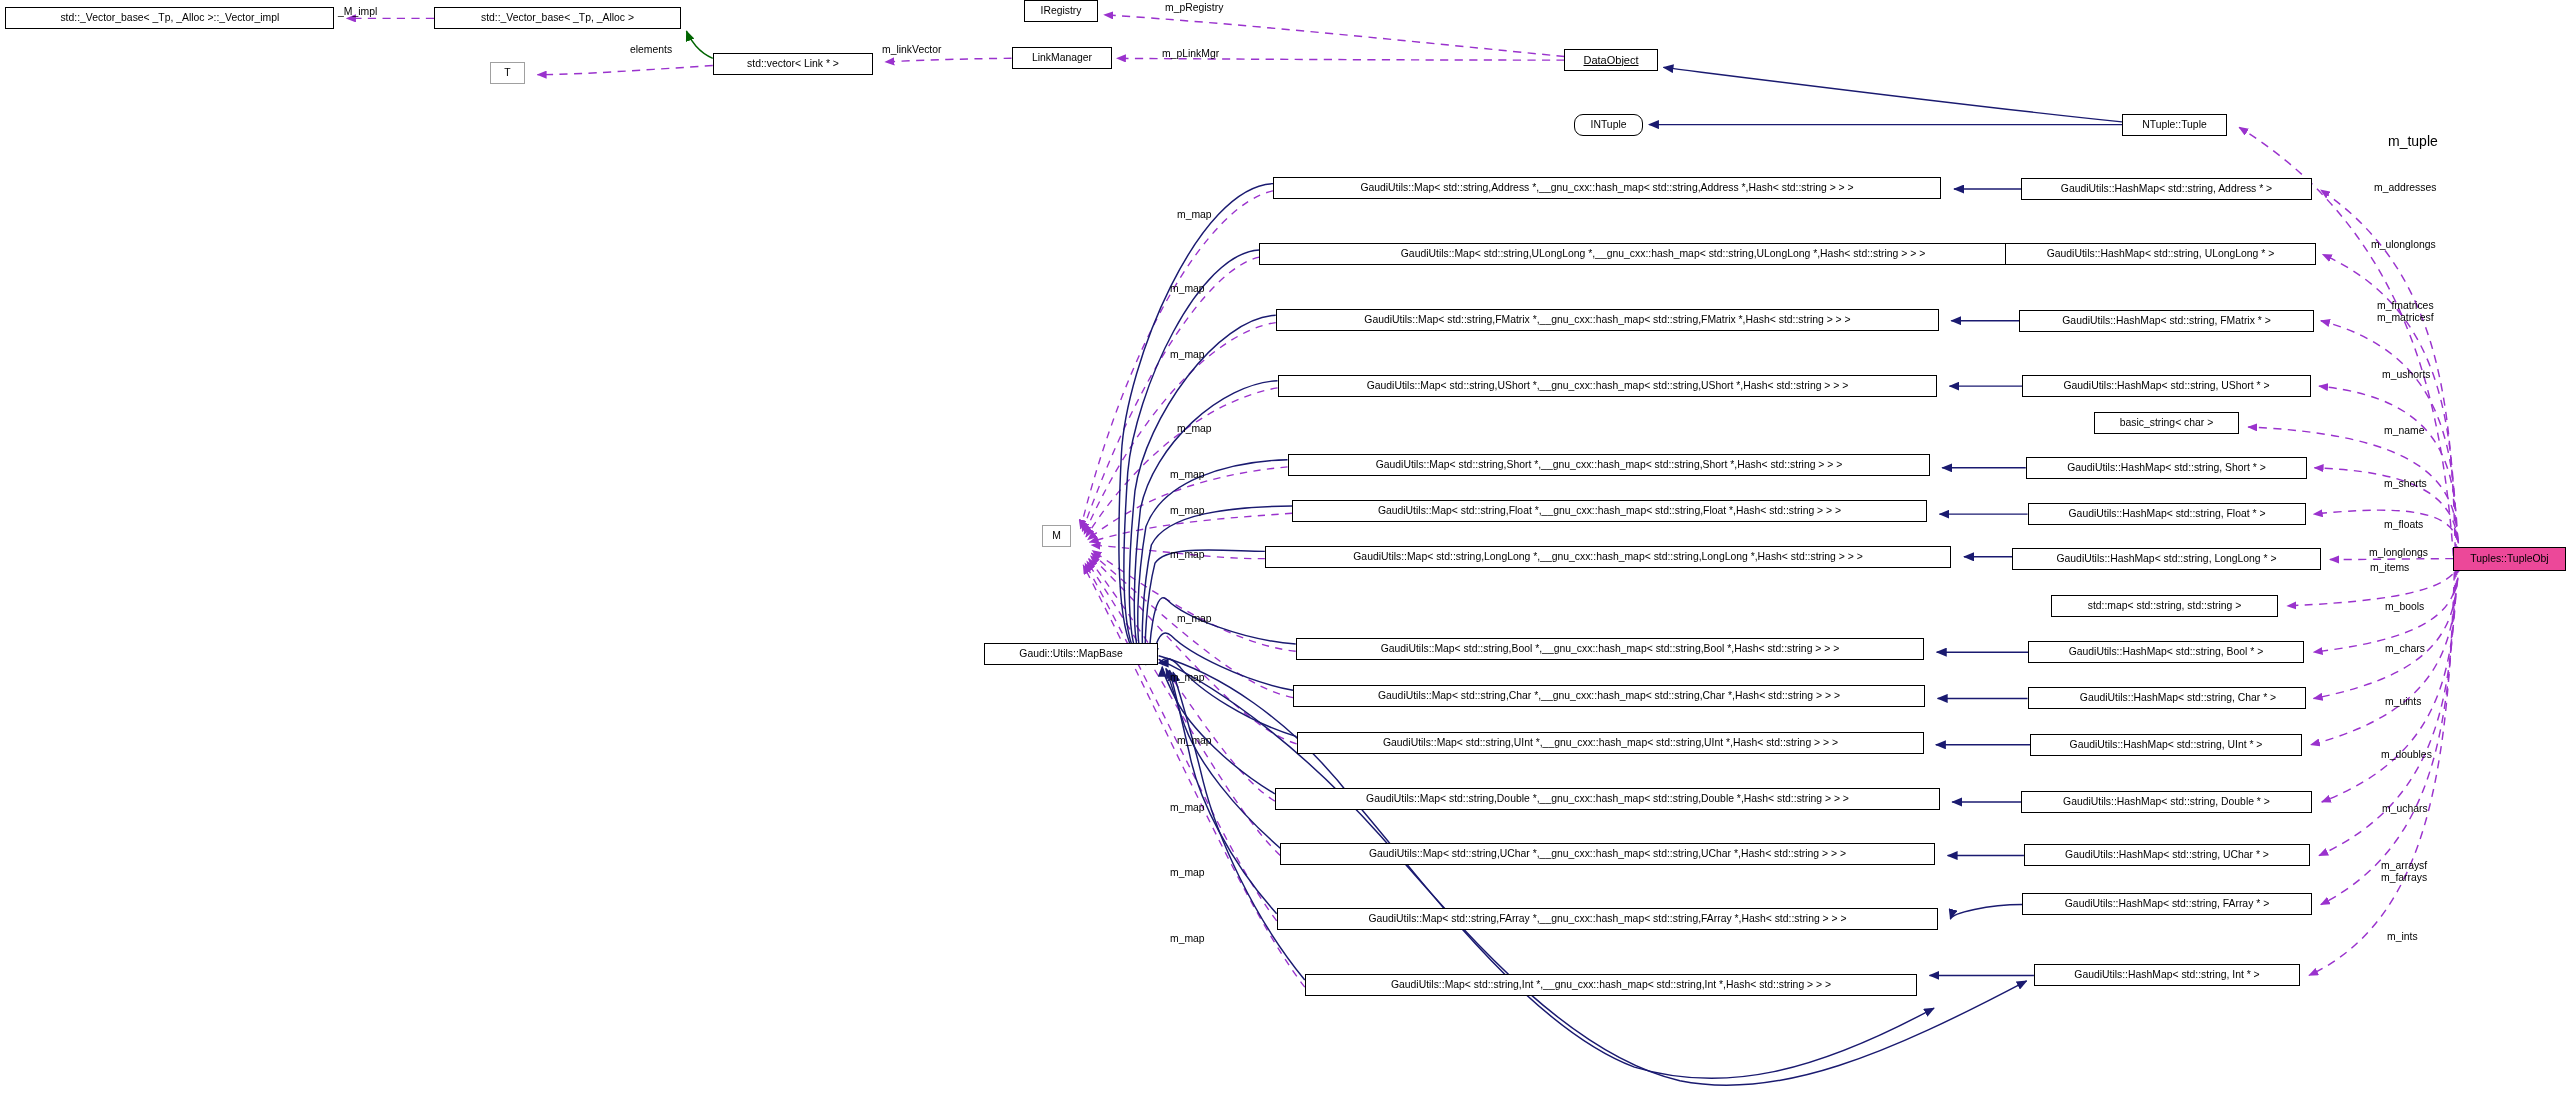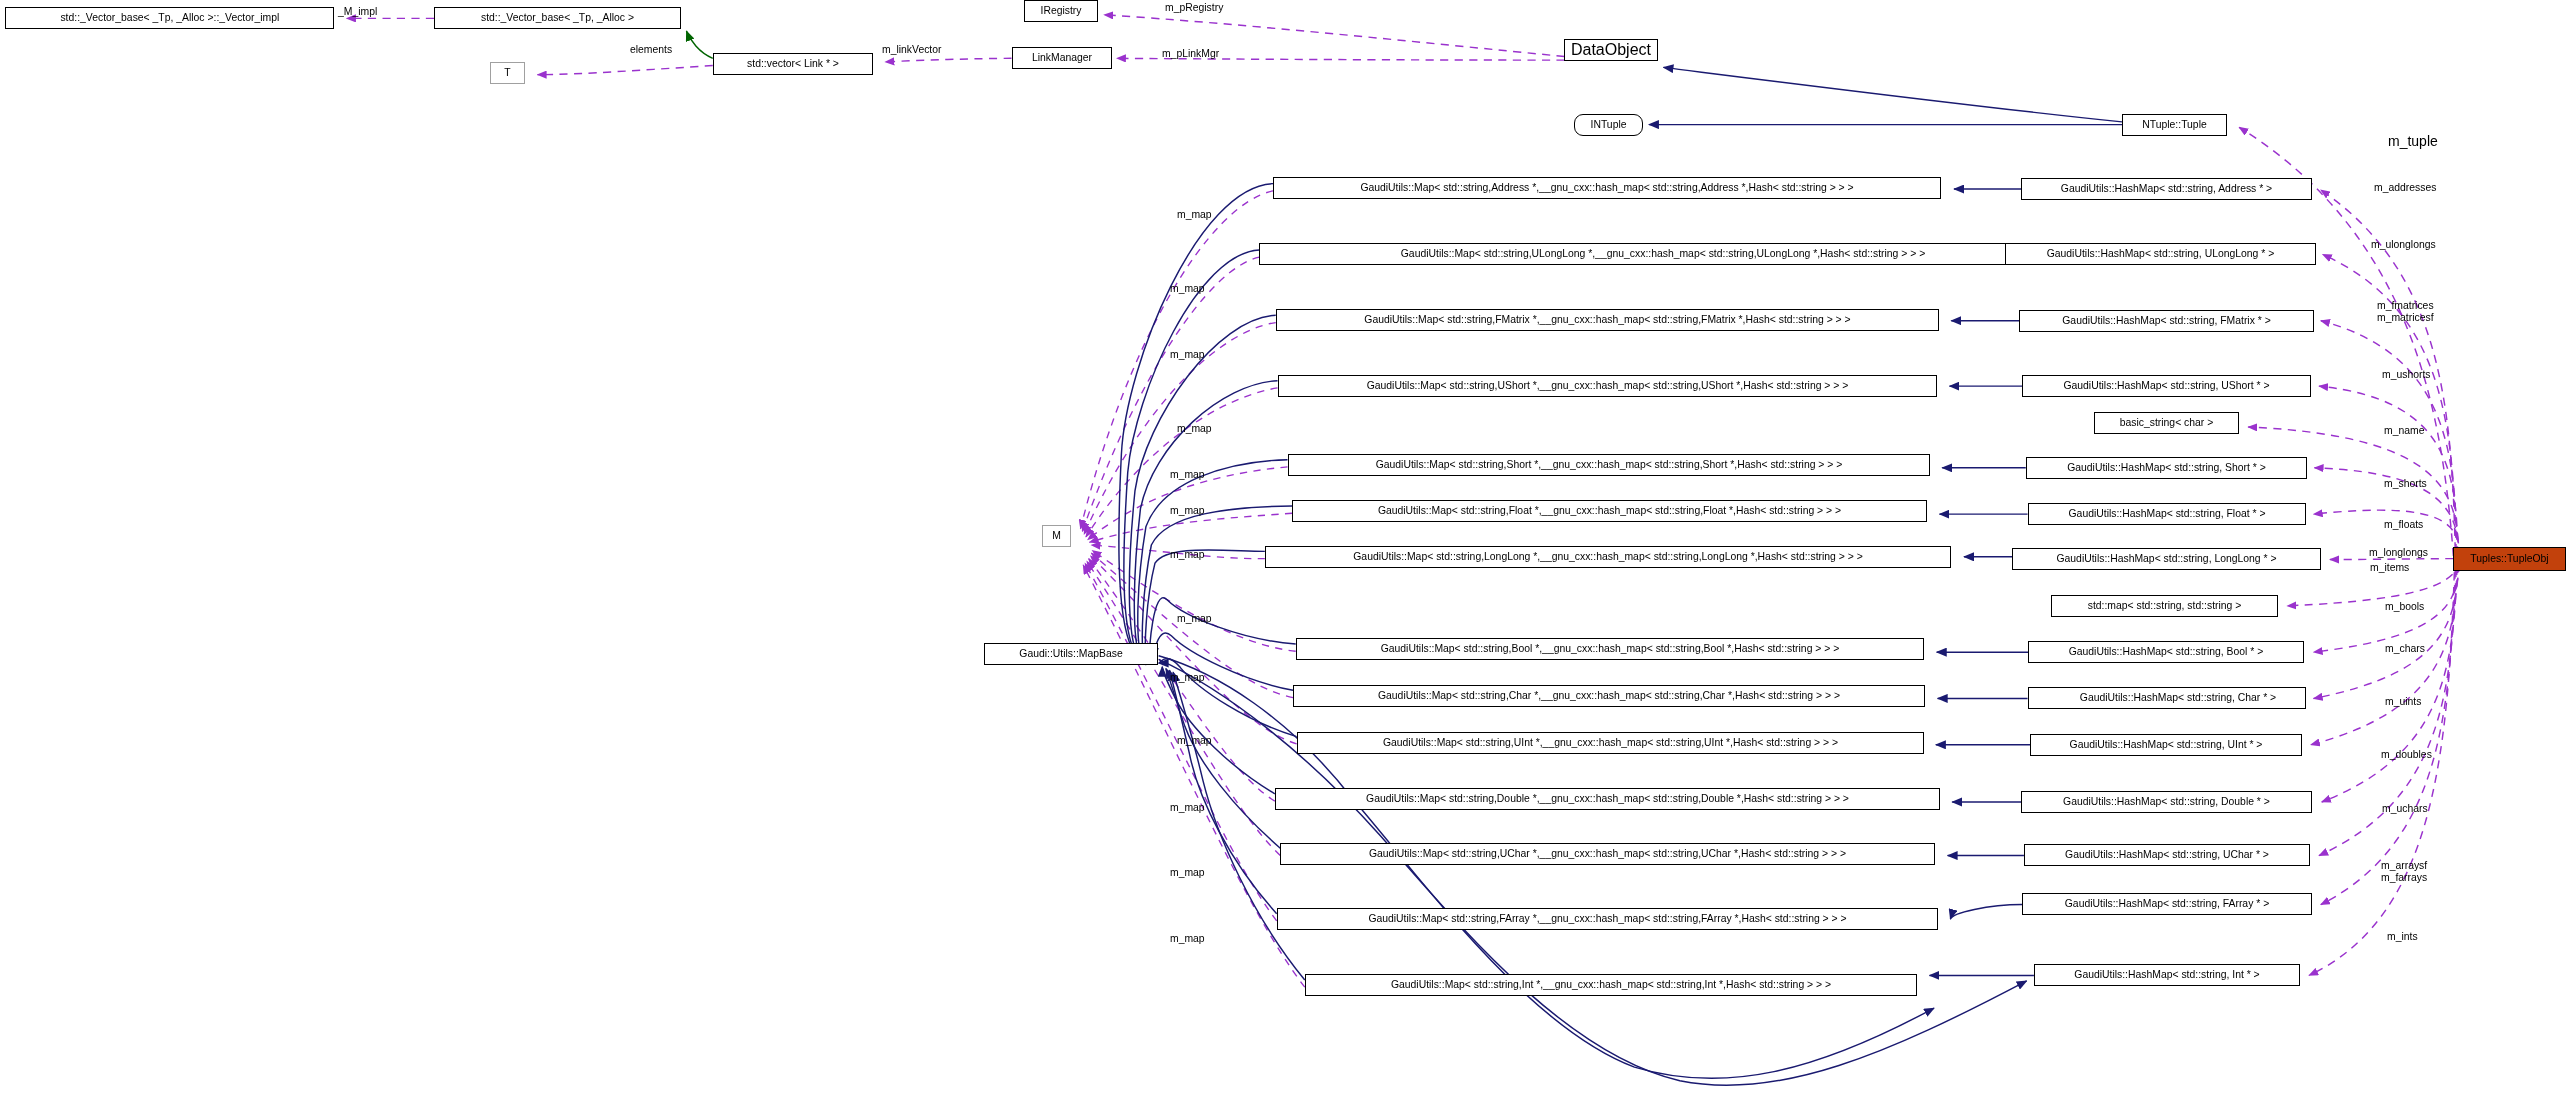--- a/index.html
+++ b/index.html
@@ -18,21 +18,21 @@
     border:0.9px solid #000000;
     background:#ffffff;
     color:#000000;
     display:flex;
     align-items:center;
     justify-content:center;
     white-space:nowrap;
     line-height:1;
     letter-spacing:0px;
   }
-  .node.gray{background:#c2410c;border:0.9px solid #000000;}
+  .node.gray{background:#ec4899;border:0.9px solid #000000;}
   .node.tmpl{border:0.9px solid #a0a0a0;background:#ffffff;}
   .elabel{
     position:absolute;
     color:#000000;
     white-space:nowrap;
     line-height:1.05;
     text-align:left;
   }
 </style>
 </head>
@@ -150,21 +150,21 @@
     </g>
   </svg>
 
   <div id="nodes-layer">
       <div class="node" style="left: 5.4px; top: 7.3px; width: 329px; height: 22px; font-size: 10.4px;">std::_Vector_base&lt; _Tp, _Alloc &gt;::_Vector_impl</div>
       <div class="node" style="left: 434px; top: 7.3px; width: 247px; height: 22px; font-size: 10.4px;">std::_Vector_base&lt; _Tp, _Alloc &gt;</div>
       <div class="node tmpl" style="left: 490px; top: 62px; width: 35px; height: 22px; font-size: 10.4px;">T</div>
       <div class="node" style="left: 713px; top: 53px; width: 160px; height: 22px; font-size: 10.4px;">std::vector&lt; Link * &gt;</div>
       <div class="node" style="left: 1024px; top: 0px; width: 74px; height: 22px; font-size: 10.4px;">IRegistry</div>
       <div class="node" style="left: 1012px; top: 47px; width: 100px; height: 22px; font-size: 10.4px;">LinkManager</div>
-      <div class="node" style="left: 1564px; top: 39px; width: 94px; height: 22px; font-size: 16px;">DataObject</div>
+      <div class="node" style="left: 1564px; top: 49px; width: 94px; height: 22px; font-size: 11px; text-decoration: underline;">DataObject</div>
       <div class="node" style="left: 1574px; top: 114px; width: 69px; height: 22px; font-size: 10.4px; border-radius: 9px;">INTuple</div>
       <div class="node" style="left: 2122px; top: 114px; width: 105px; height: 22px; font-size: 10.4px;">NTuple::Tuple</div>
       <div class="node" style="left: 1273px; top: 177px; width: 668px; height: 22px; font-size: 10.4px;">GaudiUtils::Map&lt; std::string,Address *,__gnu_cxx::hash_map&lt; std::string,Address *,Hash&lt; std::string &gt; &gt; &gt;</div>
       <div class="node" style="left: 1259px; top: 243px; width: 808px; height: 22px; font-size: 10.4px;">GaudiUtils::Map&lt; std::string,ULongLong *,__gnu_cxx::hash_map&lt; std::string,ULongLong *,Hash&lt; std::string &gt; &gt; &gt;</div>
       <div class="node" style="left: 1276px; top: 309px; width: 663px; height: 22px; font-size: 10.4px;">GaudiUtils::Map&lt; std::string,FMatrix *,__gnu_cxx::hash_map&lt; std::string,FMatrix *,Hash&lt; std::string &gt; &gt; &gt;</div>
       <div class="node" style="left: 1278px; top: 375px; width: 659px; height: 22px; font-size: 10.4px;">GaudiUtils::Map&lt; std::string,UShort *,__gnu_cxx::hash_map&lt; std::string,UShort *,Hash&lt; std::string &gt; &gt; &gt;</div>
       <div class="node" style="left: 1288px; top: 454px; width: 642px; height: 22px; font-size: 10.4px;">GaudiUtils::Map&lt; std::string,Short *,__gnu_cxx::hash_map&lt; std::string,Short *,Hash&lt; std::string &gt; &gt; &gt;</div>
       <div class="node" style="left: 1292px; top: 500px; width: 635px; height: 22px; font-size: 10.4px;">GaudiUtils::Map&lt; std::string,Float *,__gnu_cxx::hash_map&lt; std::string,Float *,Hash&lt; std::string &gt; &gt; &gt;</div>
       <div class="node" style="left: 1265px; top: 546px; width: 686px; height: 22px; font-size: 10.4px;">GaudiUtils::Map&lt; std::string,LongLong *,__gnu_cxx::hash_map&lt; std::string,LongLong *,Hash&lt; std::string &gt; &gt; &gt;</div>
       <div class="node" style="left: 1296px; top: 638px; width: 628px; height: 22px; font-size: 10.4px;">GaudiUtils::Map&lt; std::string,Bool *,__gnu_cxx::hash_map&lt; std::string,Bool *,Hash&lt; std::string &gt; &gt; &gt;</div>

